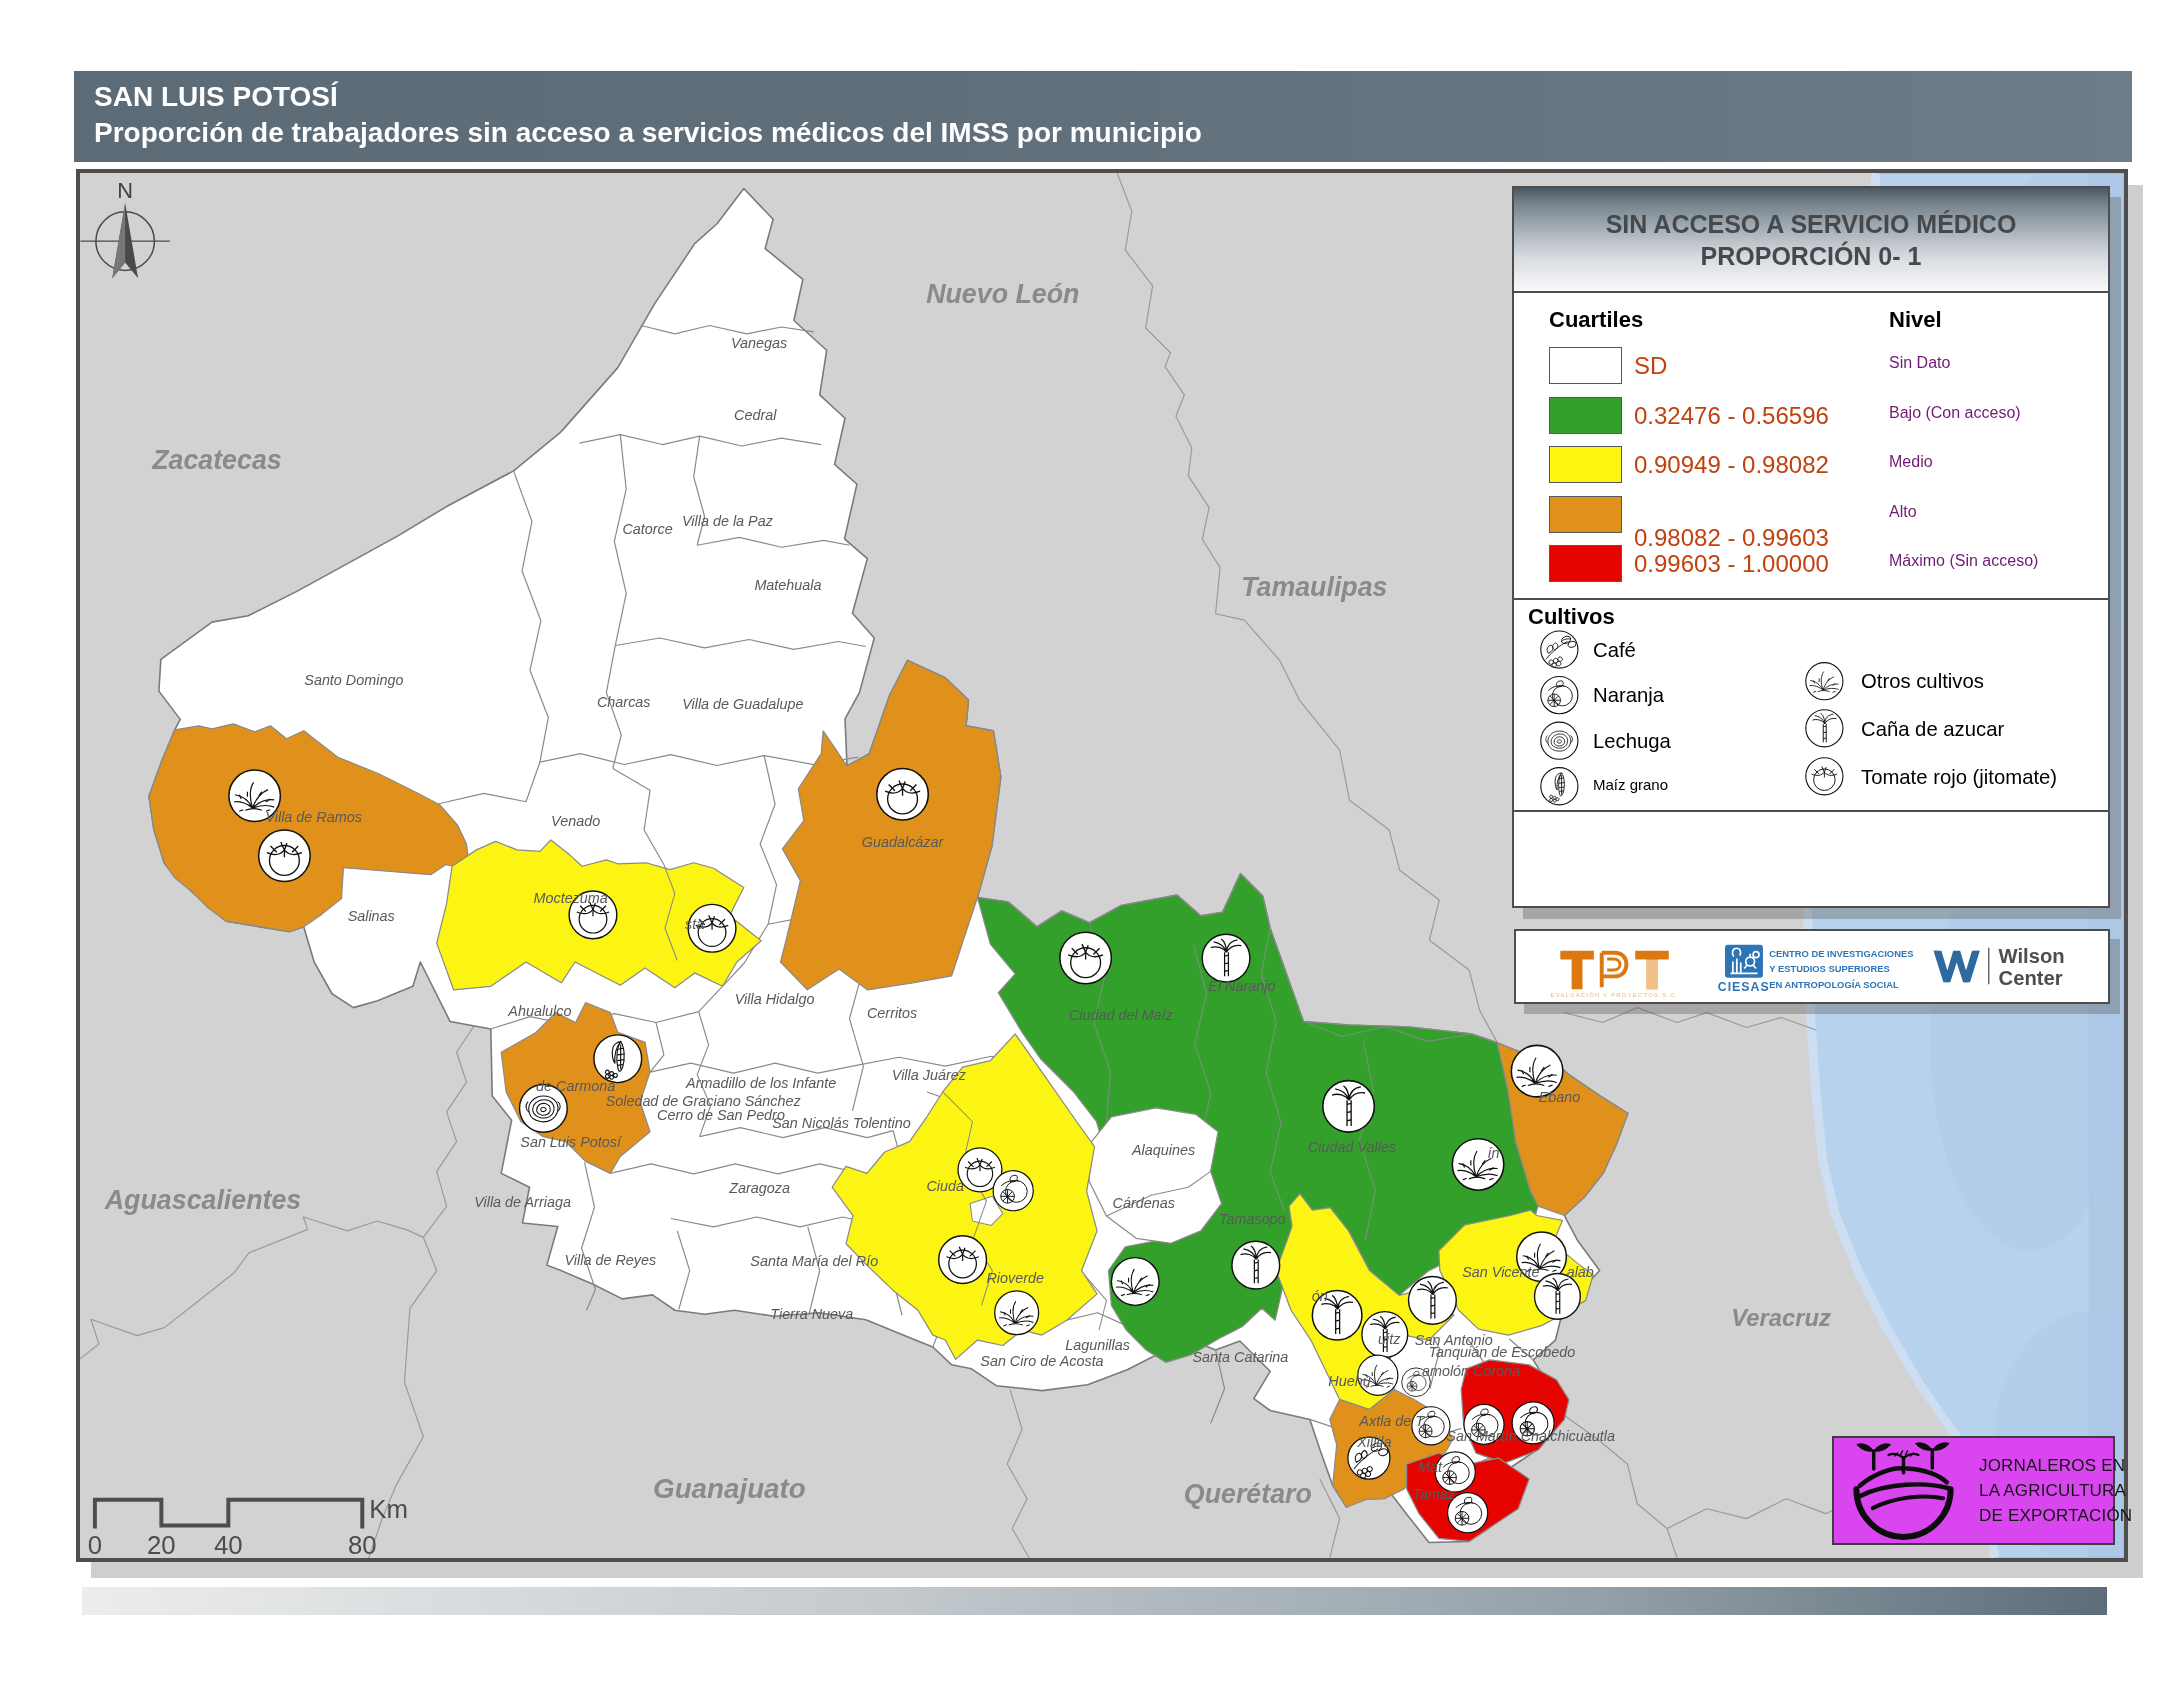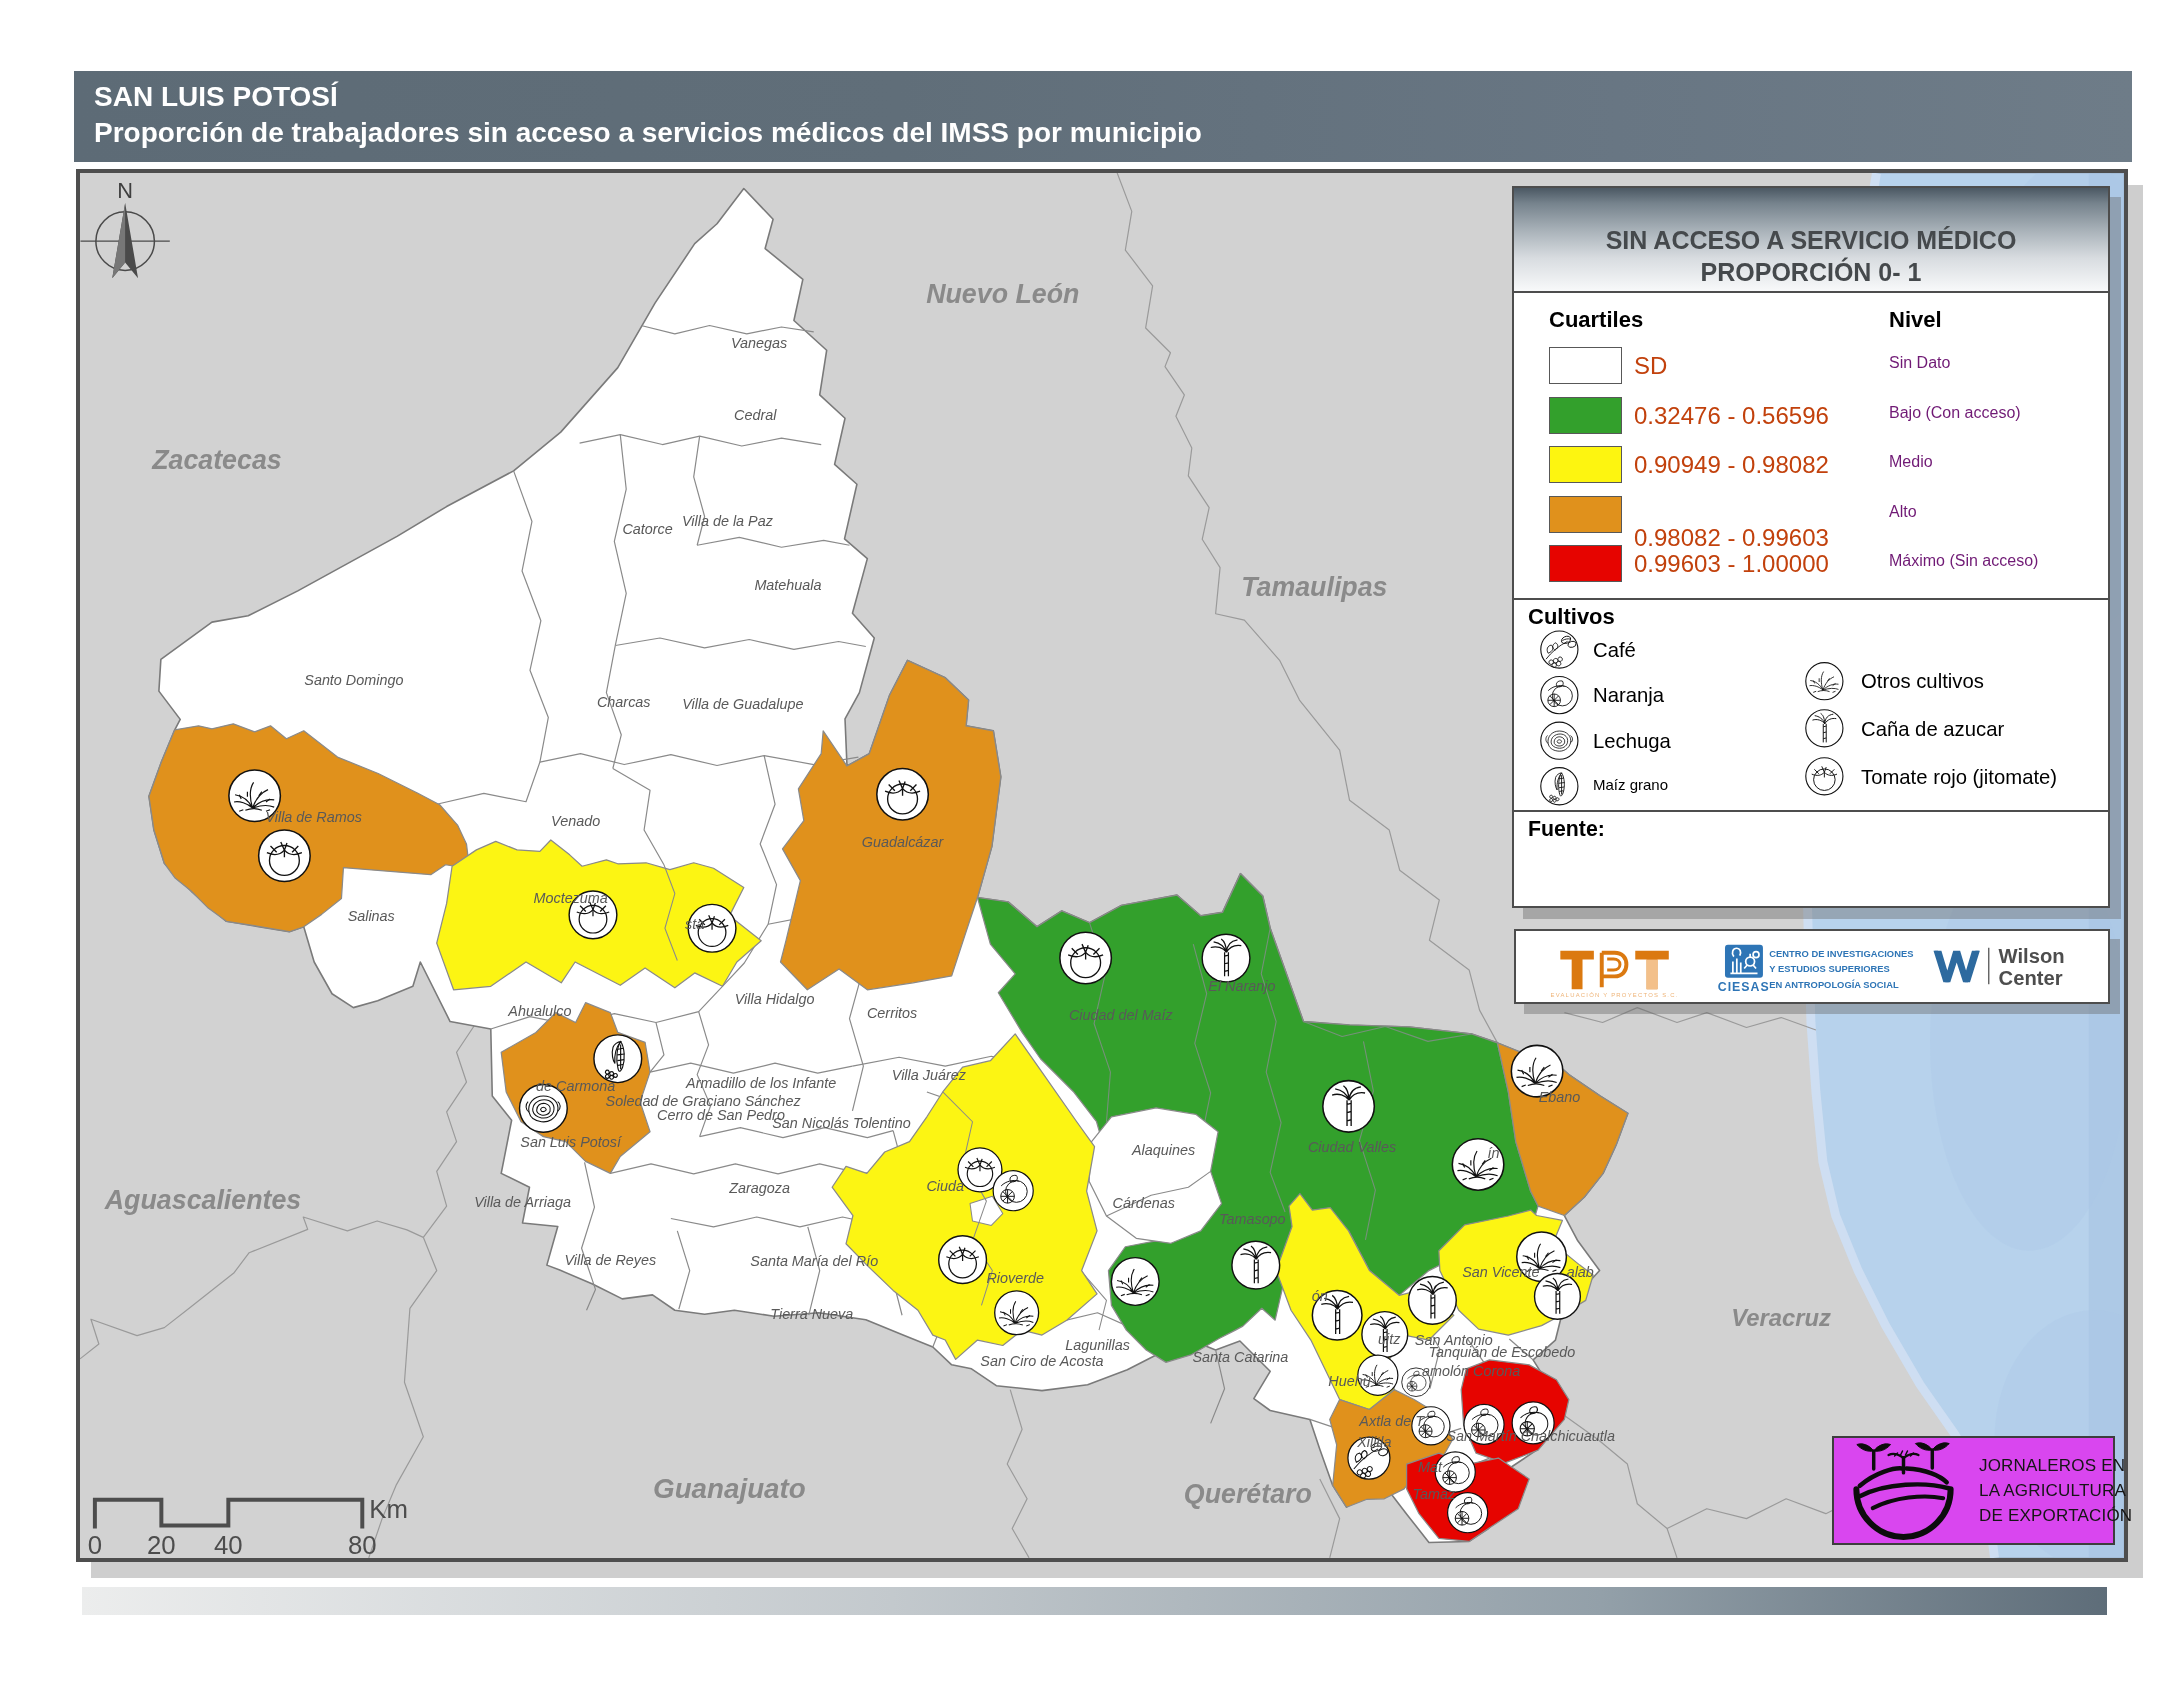--- a/index.html
+++ b/index.html
@@ -11,21 +11,21 @@
     padding:8px 0 0 20px;box-sizing:border-box;}
   #mapframe{left:76px;top:169px;width:2052px;height:1393px;
     background:#d2d2d2;border:4px solid #4e4e4e;box-sizing:border-box;
     box-shadow:15px 16px 0 rgba(125,125,125,0.38);}
   #legendbox{left:1512px;top:186px;width:598px;height:722px;
     background:#ffffff;border:2.5px solid #4d4d4d;box-sizing:border-box;
     box-shadow:11px 11px 0 rgba(100,100,100,0.40);}
   #legendhead{position:absolute;left:0;top:0;width:100%;height:105px;
     background:linear-gradient(to bottom,#4b5863 0%,#76838d 15%,#aab3ba 42%,#d8dce0 68%,#f8f9fa 100%);
     border-bottom:2.5px solid #4d4d4d;box-sizing:border-box;
-    text-align:center;color:#45494c;font-weight:bold;font-size:25px;line-height:32px;padding-top:36px;}
+    text-align:center;color:#45494c;font-weight:bold;font-size:25px;line-height:32px;padding-top:20px;}
   #cuartiles{position:absolute;left:0;top:105px;width:100%;height:203px;}
   .sw{position:absolute;left:35px;width:73px;height:37px;border:1.5px solid #585858;box-sizing:border-box;}
   .swlab{position:absolute;left:120px;font-size:24px;color:#c2410c;}
   .nivlab{position:absolute;left:375px;font-size:16px;color:#701a75;}
   #cultivos{position:absolute;left:0;top:410px;width:100%;height:206px;border-top:2.5px solid #4d4d4d;box-sizing:border-box;}
   #fuente{position:absolute;left:0;top:622px;width:100%;height:98px;border-top:2.5px solid #4d4d4d;box-sizing:border-box;
     padding:4px 0 0 14px;font-size:17.4px;line-height:19.4px;color:#000;}
   #logosbox{left:1514px;top:929px;width:596px;height:75px;background:#ffffff;
     border:2.5px solid #4d4d4d;box-sizing:border-box;box-shadow:10px 10px 0 rgba(100,100,100,0.40);}
   #jornaleros{left:1832px;top:1436px;width:283px;height:109px;background:#d946ef;
@@ -473,21 +473,20 @@
 </svg>
     <div style="position:absolute;left:79px;top:39px;font-size:20.3px;">Café</div>
     <div style="position:absolute;left:79px;top:84px;font-size:20.3px;">Naranja</div>
     <div style="position:absolute;left:79px;top:130px;font-size:20.3px;">Lechuga</div>
     <div style="position:absolute;left:79px;top:176px;font-size:15px;">Maíz grano</div>
     <div style="position:absolute;left:347px;top:70px;font-size:20.3px;">Otros cultivos</div>
     <div style="position:absolute;left:347px;top:118px;font-size:20.3px;">Caña de azucar</div>
     <div style="position:absolute;left:347px;top:166px;font-size:20.3px;">Tomate rojo (jitomate)</div>
   </div>
   <div id="fuente">
-    <div style="font-size:21.3px;font-weight:bold;line-height:26px;">Fuente:</div>
   </div>
 </div>
 
 <div id="logosbox" class="abs">
   <svg width="591" height="70" viewBox="0 0 1191 142">
 <g>
 <path d="M86,40 L154,40 L154,58 L131,58 L131,118 L109,118 L109,58 L86,58 Z" fill="#db7910"></path>
 <path d="M170,44 L170,114 M170,44 L196,44 C212,44 220,55 220,68 C220,81 212,92 196,92 L170,92" fill="none" stroke="#db7910" stroke-width="8"></path>
 <path d="M181,57 L194,57 C202,57 207,62 207,68 C207,74 202,79 194,79 L181,79" fill="none" stroke="#db7910" stroke-width="6"></path>
 <path d="M238,40 L306,40 L306,58 L283,58 L283,118 L261,118 L261,58 L238,58 Z" fill="#db7910"></path>

